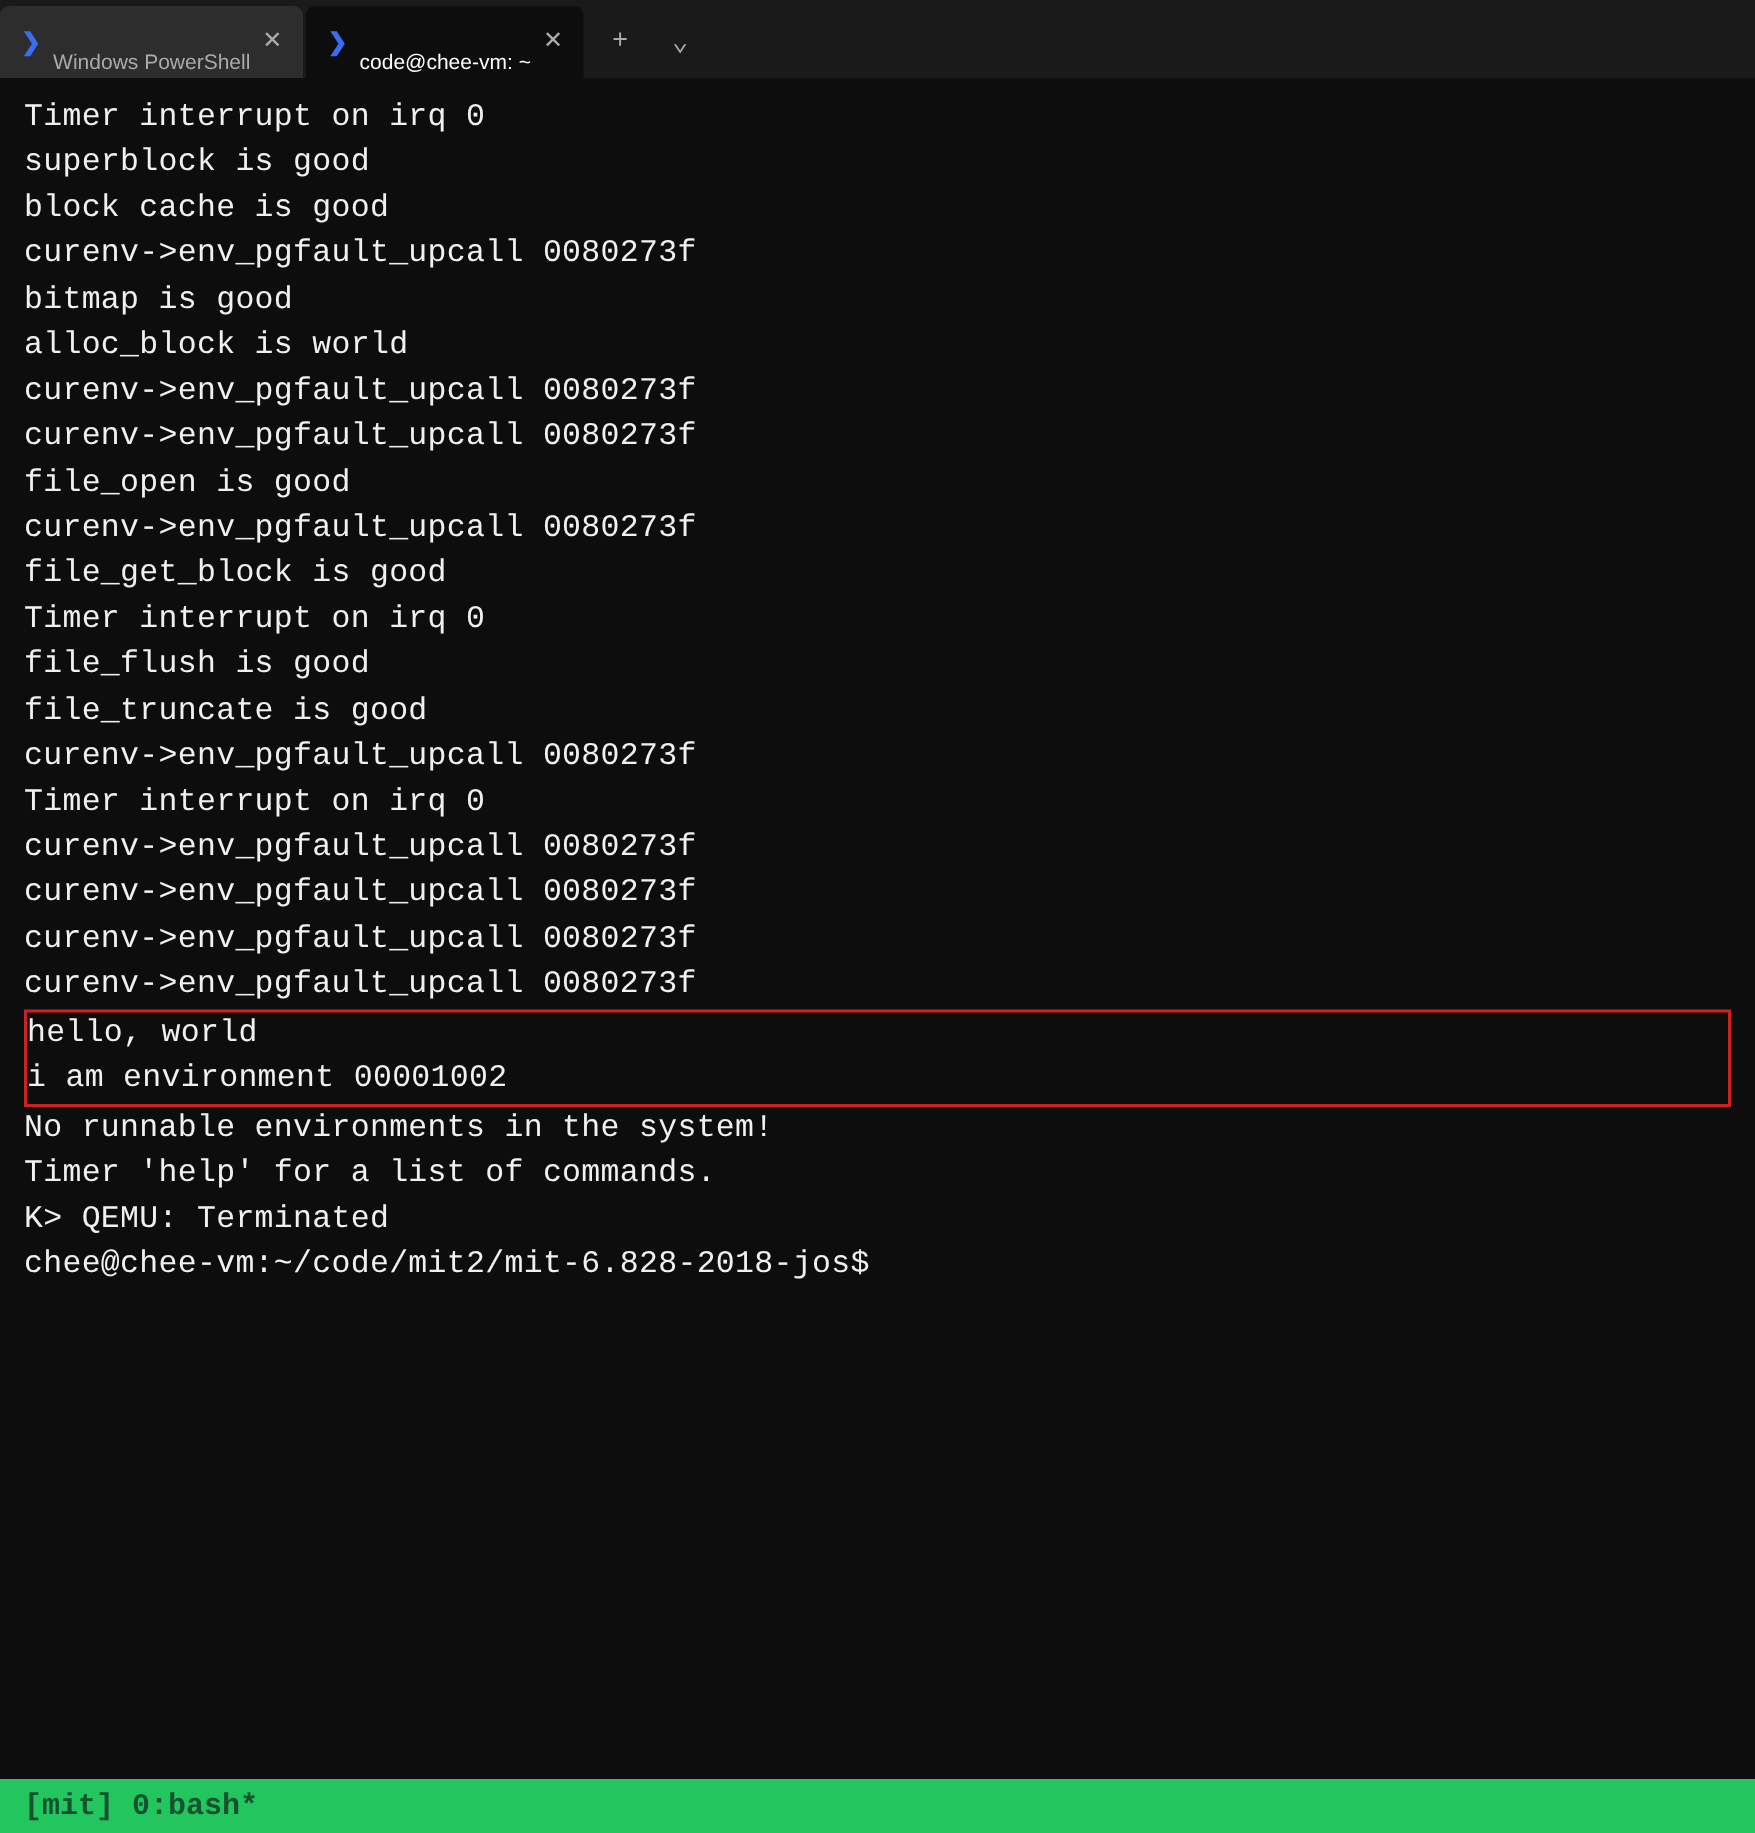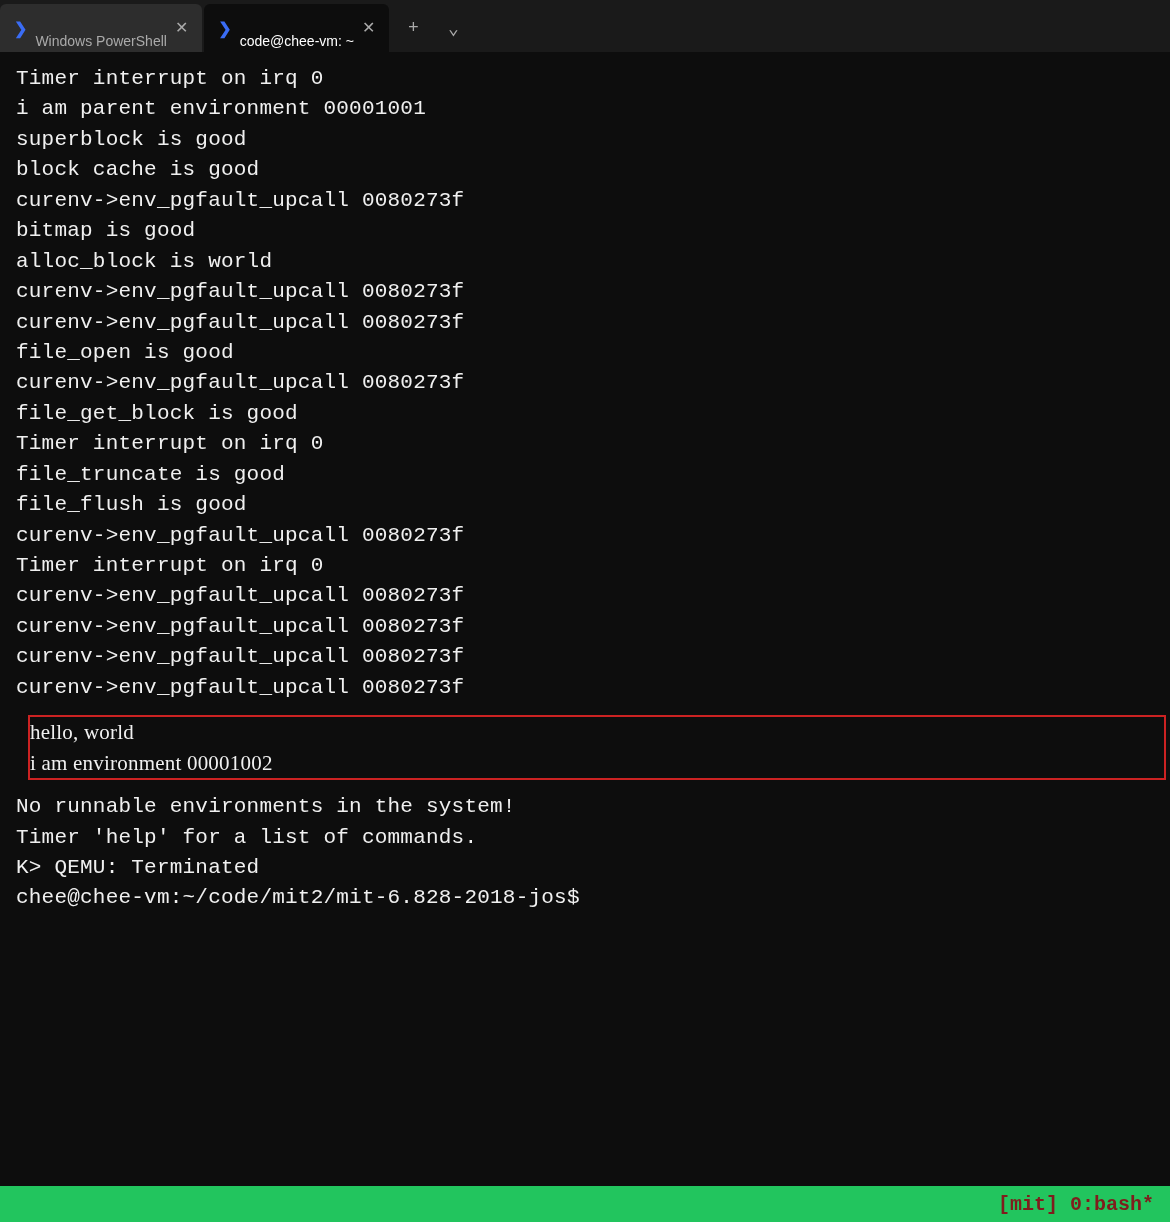--- a/index.html
+++ b/index.html
@@ -109,29 +109,28 @@
     }
 
     .highlighted-line {
       display: block;
       white-space: pre;
     }
 
     
     .status-bar {
       background: #22c55e;
-      color: #7f1d1d;
+      color: #14532d;
       font-family: 'Courier New', Courier, monospace;
       font-size: 20px;
       font-weight: bold;
       height: 36px;
       display: flex;
       align-items: center;
       padding: 0 16px;
-      justify-content: flex-end;
     }
   </style>
 </head>
 <body>
 
 <div class="title-bar">
 
   <div class="tab">
     <span class="tab-icon">❯</span>
     <span class="tab-label">Windows PowerShell</span>
@@ -145,42 +144,41 @@
   </div>
 
   <div class="title-bar-actions">
     <div class="title-bar-btn">+</div>
     <div class="title-bar-btn">⌄</div>
   </div>
 </div>
 
 <div class="terminal">
   <span class="terminal-line">Timer interrupt on irq 0</span>
-  <span class="terminal-line">i am parent environment 00001001</span>
   <span class="terminal-line">superblock is good</span>
   <span class="terminal-line">block cache is good</span>
   <span class="terminal-line">curenv-&gt;env_pgfault_upcall 0080273f</span>
   <span class="terminal-line">bitmap is good</span>
   <span class="terminal-line">alloc_block is world</span>
   <span class="terminal-line">curenv-&gt;env_pgfault_upcall 0080273f</span>
   <span class="terminal-line">curenv-&gt;env_pgfault_upcall 0080273f</span>
   <span class="terminal-line">file_open is good</span>
   <span class="terminal-line">curenv-&gt;env_pgfault_upcall 0080273f</span>
   <span class="terminal-line">file_get_block is good</span>
   <span class="terminal-line">Timer interrupt on irq 0</span>
+  <span class="terminal-line">file_flush is good</span>
   <span class="terminal-line">file_truncate is good</span>
-  <span class="terminal-line">file_flush is good</span>
   <span class="terminal-line">curenv-&gt;env_pgfault_upcall 0080273f</span>
   <span class="terminal-line">Timer interrupt on irq 0</span>
   <span class="terminal-line">curenv-&gt;env_pgfault_upcall 0080273f</span>
   <span class="terminal-line">curenv-&gt;env_pgfault_upcall 0080273f</span>
   <span class="terminal-line">curenv-&gt;env_pgfault_upcall 0080273f</span>
   <span class="terminal-line">curenv-&gt;env_pgfault_upcall 0080273f</span>
 
-  <div class="highlighted-block" style="border:2.5px solid #cc2222; display:block; margin: 12px; padding: 0; font-family: Liberation Serif, serif;">
+  <div class="highlighted-block" style="border:2.5px solid #cc2222; display:block; margin: 0; padding: 0;">
     <span class="highlighted-line">hello, world</span>
     <span class="highlighted-line">i am environment 00001002</span>
   </div>
 
   <span class="terminal-line">No runnable environments in the system!</span>
   <span class="terminal-line">Timer 'help' for a list of commands.</span>
   <span class="terminal-line">K&gt; QEMU: Terminated</span>
   <span class="terminal-line">chee@chee-vm:~/code/mit2/mit-6.828-2018-jos$</span>
 </div>
 

